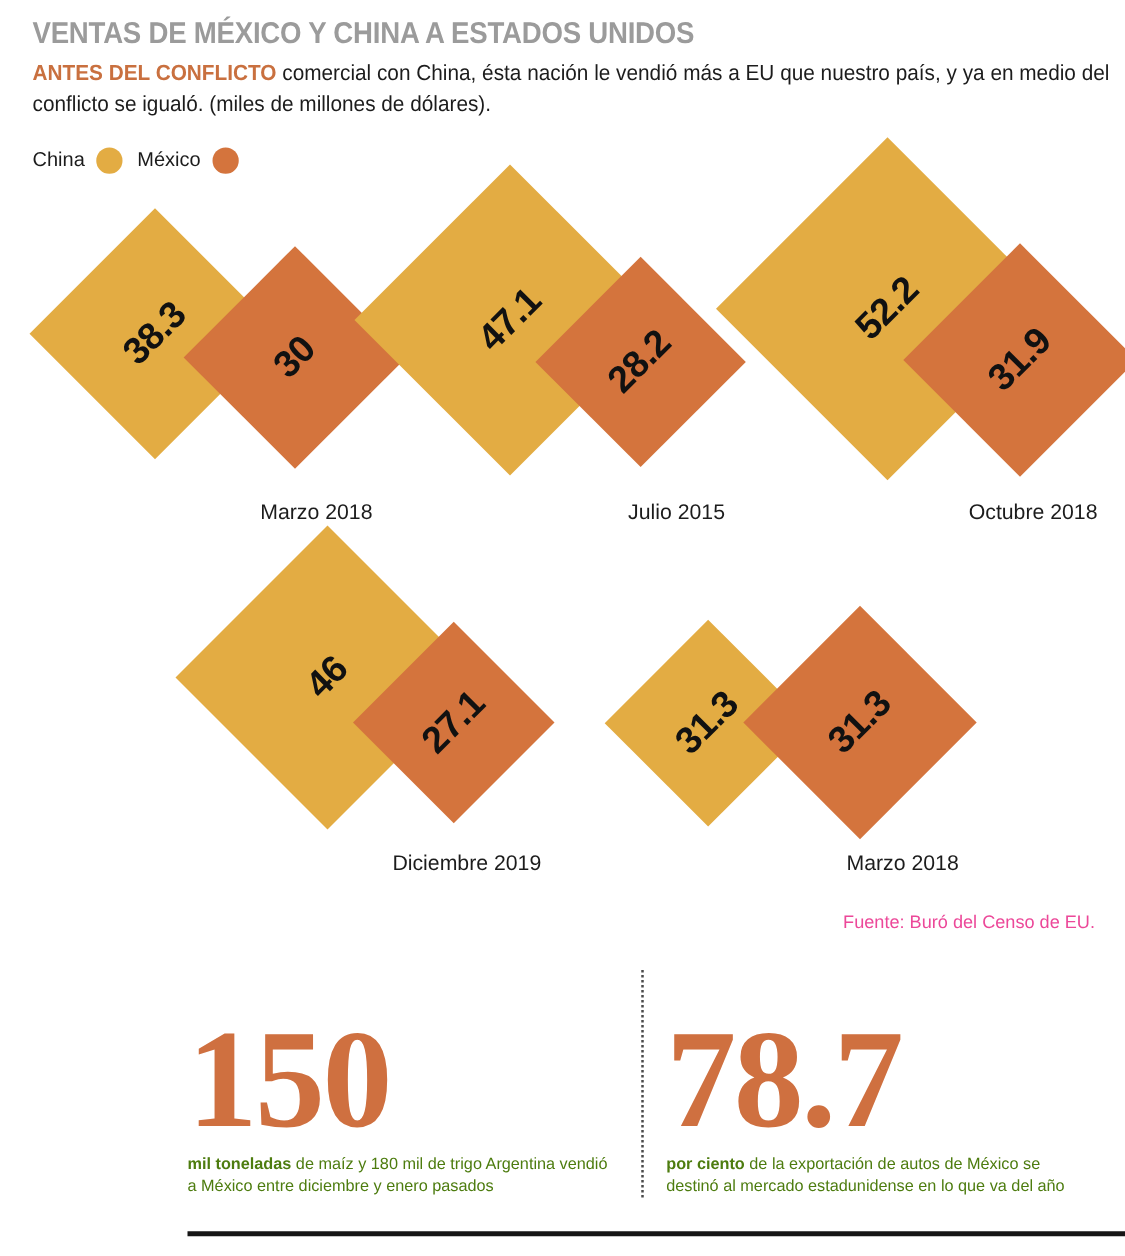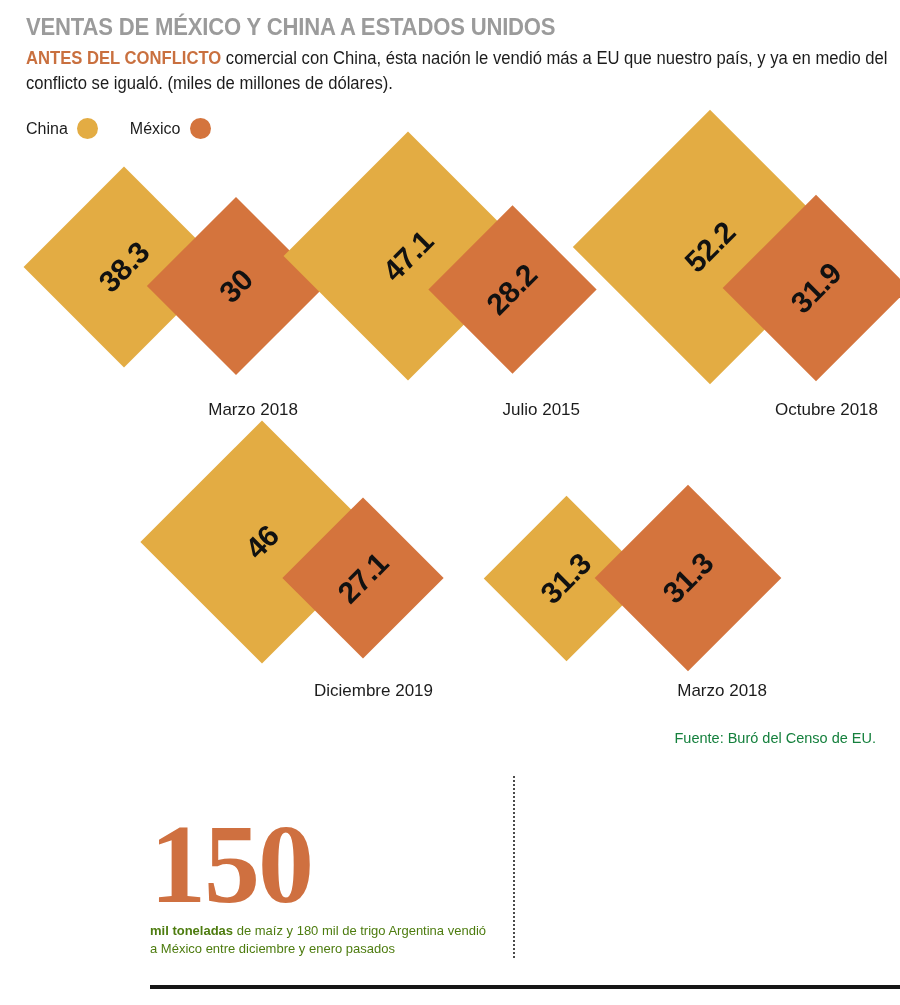--- a/index.html
+++ b/index.html
@@ -55,21 +55,21 @@
   .glabel{
     position:absolute;
     text-align:right;
     font-size:17px;color:#1c1c1c;
     white-space:nowrap;
   }
 
   
   .source{
     position:absolute;right:24px;top:730px;
-    font-size:14.5px;color:#15803d;
+    font-size:14.5px;color:#ec4899;
   }
 
   
   .stats{position:absolute;left:0;top:813px;width:899px;height:200px;}
   .stat{position:absolute;width:340px;}
   .stat.left{left:150px;}
   .stat.right{left:533px;}
   .bignum{
     font-family:"Liberation Serif", serif;
     font-weight:bold;
@@ -100,21 +100,21 @@
   <div class="subtitle">
     <span class="lead">ANTES DEL CONFLICTO</span><span> comercial con China, ésta nación le vendió más a EU que nuestro país, y ya en medio del conflicto se igualó. (miles de millones de dólares).</span>
   </div>
 </div>
 
 <div class="legend">
   <div class="legend-item">
     <span class="legend-label">China</span>
     <span class="legend-dot" style="background:#e3ac43"></span>
   </div>
-  <div class="legend-item" style="margin-left:20px">
+  <div class="legend-item" style="margin-left:0">
     <span class="legend-label">México</span>
     <span class="legend-dot" style="background:#d4743d"></span>
   </div>
 </div>
 
 <div class="chart">
 
   <div class="group">
     <div class="dia" style="left:53px;top:196px;width:142px;height:142px;background:#e3ac43;">
       <span class="val">38.3</span>
@@ -171,17 +171,23 @@
 
 <div class="stats">
 
   <div class="stat left">
     <div class="bignum">150</div>
     <div class="statbody">
       <b>mil toneladas</b><span> de maíz y 180 mil de trigo Argentina vendió a México entre diciembre y enero pasados</span>
     </div>
   </div>
 
+  <div class="stat right">
+    <div class="bignum">78.7</div>
+    <div class="statbody">
+      <b>por ciento</b><span> de la exportación de autos de México se destinó al mercado estadunidense en lo que va del año</span>
+    </div>
+  </div>
 
 </div>
 
 <div class="vdivider"></div>
 <div class="hrule"></div>
 
 </body></html>

